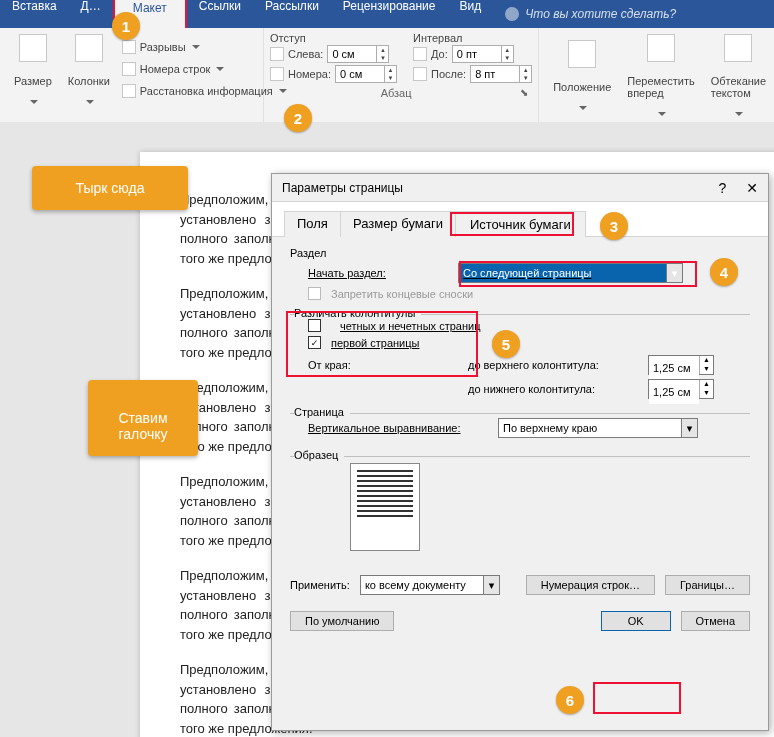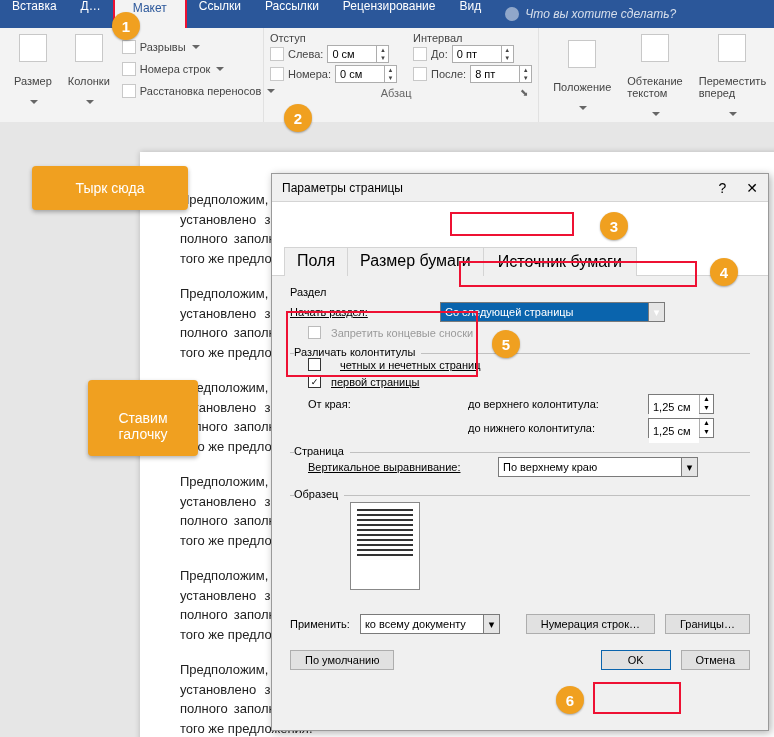--- a/index.html
+++ b/index.html
@@ -41,21 +41,21 @@
 .callout::after { content: ""; position: absolute; }
 
 .red-box { border: 2px solid #e13; position: absolute; z-index: 30; pointer-events: none; }
 
 
 .dialog { position: absolute; left: 271px; top: 173px; width: 498px; height: 558px; background: #f0f0f0; border: 1px solid #9a9a9a; box-shadow: 2px 2px 8px rgba(0,0,0,.3); font-size: 11px; z-index: 20; }
 .dlg-title { height: 28px; display: flex; align-items: center; padding: 0 10px; justify-content: space-between; border-bottom: 1px solid #d4d4d4; }
 .dlg-title-left { font-size: 12px; }
 .dlg-title-right { display: flex; gap: 20px; font-size: 14px; }
 .dlg-tabs { display: flex; background: #fff; padding: 8px 12px 0 12px; border-bottom: 1px solid #d4d4d4; }
-.dlg-tab { padding: 4px 12px; border: 1px solid transparent; font-size: 16px; background:#f0f0f0; border:1px solid #d4d4d4; border-bottom:none; position:relative; top:1px; margin-right:-1px;margin-top:36px; }
+.dlg-tab { padding: 4px 12px; border: 1px solid transparent; font-size: 13px; background:#f0f0f0; border:1px solid #d4d4d4; border-bottom:none; position:relative; top:1px; margin-right:-1px; }
 .dlg-tab.inactive { background:#f0f0f0; }
 .dlg-tab.active { background:#f0f0f0; z-index:2; }
 .dlg-body { padding: 10px 18px 10px 18px; background: #f0f0f0; position: relative; }
 .sec-label { font-size: 11px; margin-bottom: 4px; }
 .row { display: flex; align-items: center; margin: 4px 0; gap: 10px; }
 .row label { font-size: 11px; }
 .combo { background: #fff; border: 1px solid #7a7a7a; height: 20px; display: flex; align-items: center; padding: 0 4px; font-size: 11px; position: relative; }
 .combo .cbtn { position: absolute; right: 0; top: 0; width: 16px; height: 100%; border-left: 1px solid #7a7a7a; background: #e5e5e5; display:flex;align-items:center;justify-content:center; }
 .combo.selected { background: #0a64ad; color: #fff; }
 .dlg-spin { background: #fff; border: 1px solid #7a7a7a; height: 20px; display: flex; }
@@ -109,21 +109,21 @@
             <span>Разрывы</span>
             <span class="ddl"></span>
           </div>
         <div class="group-line">
             <span class="small-icon"></span>
             <span>Номера строк</span>
             <span class="ddl"></span>
           </div>
         <div class="group-line">
             <span class="small-icon"></span>
-            <span>Расстановка переносов</span>
+            <span>Расстановка информация</span>
             <span class="ddl"></span>
           </div>
       </div>
     </div>
   </div>
 
   <div class="group" style="width:300px;">
     <div style="display:flex; gap:16px;">
       <div>
         <div style="font-size:11px;">Отступ</div>
@@ -185,26 +185,26 @@
 
   <div class="group" style="flex:1;">
     <div style="display:flex;">
       <div class="big-btn">
           <div class="big-icon"></div>
           <span>Положение</span>
           <span class="ddl"></span>
         </div>
       <div class="big-btn">
           <div class="big-icon"></div>
+          <span>Переместить вперед</span>
+          <span class="ddl"></span>
+        </div>
+      <div class="big-btn">
+          <div class="big-icon"></div>
           <span>Обтекание текстом</span>
-          <span class="ddl"></span>
-        </div>
-      <div class="big-btn">
-          <div class="big-icon"></div>
-          <span>Переместить вперед</span>
           <span class="ddl"></span>
         </div>
     </div>
     <div class="group-title-row">
         <span></span>
         <span style="margin-left:auto;">Упо</span>
       </div>
   </div>
 </div>
 
@@ -248,21 +248,21 @@
     </span>
   </div>
   <div class="dlg-tabs">
     <div class="dlg-tab inactive">Поля</div>
     <div class="dlg-tab inactive">Размер бумаги</div>
     <div class="dlg-tab active" style="padding:5px 14px;">Источник бумаги</div>
   </div>
 
   <div class="dlg-body">
     <div class="sec-label">Раздел</div>
-    <div class="row" style="">
+    <div class="row" style="margin-left:18px;text-decoration:underline;">
       <label style="width:140px;"><span class="underline-key">Начать раздел:</span></label>
       <div class="combo selected" style="width:225px;">
         <span>Со следующей страницы</span>
         <div class="cbtn">▾</div>
       </div>
     </div>
     <div class="row" style="margin-left:18px; color:#9a9a9a;">
       <span class="checkbox" style="border-color:#bbb;"></span>
       <label>Запретить концевые сноски</label>
     </div>

